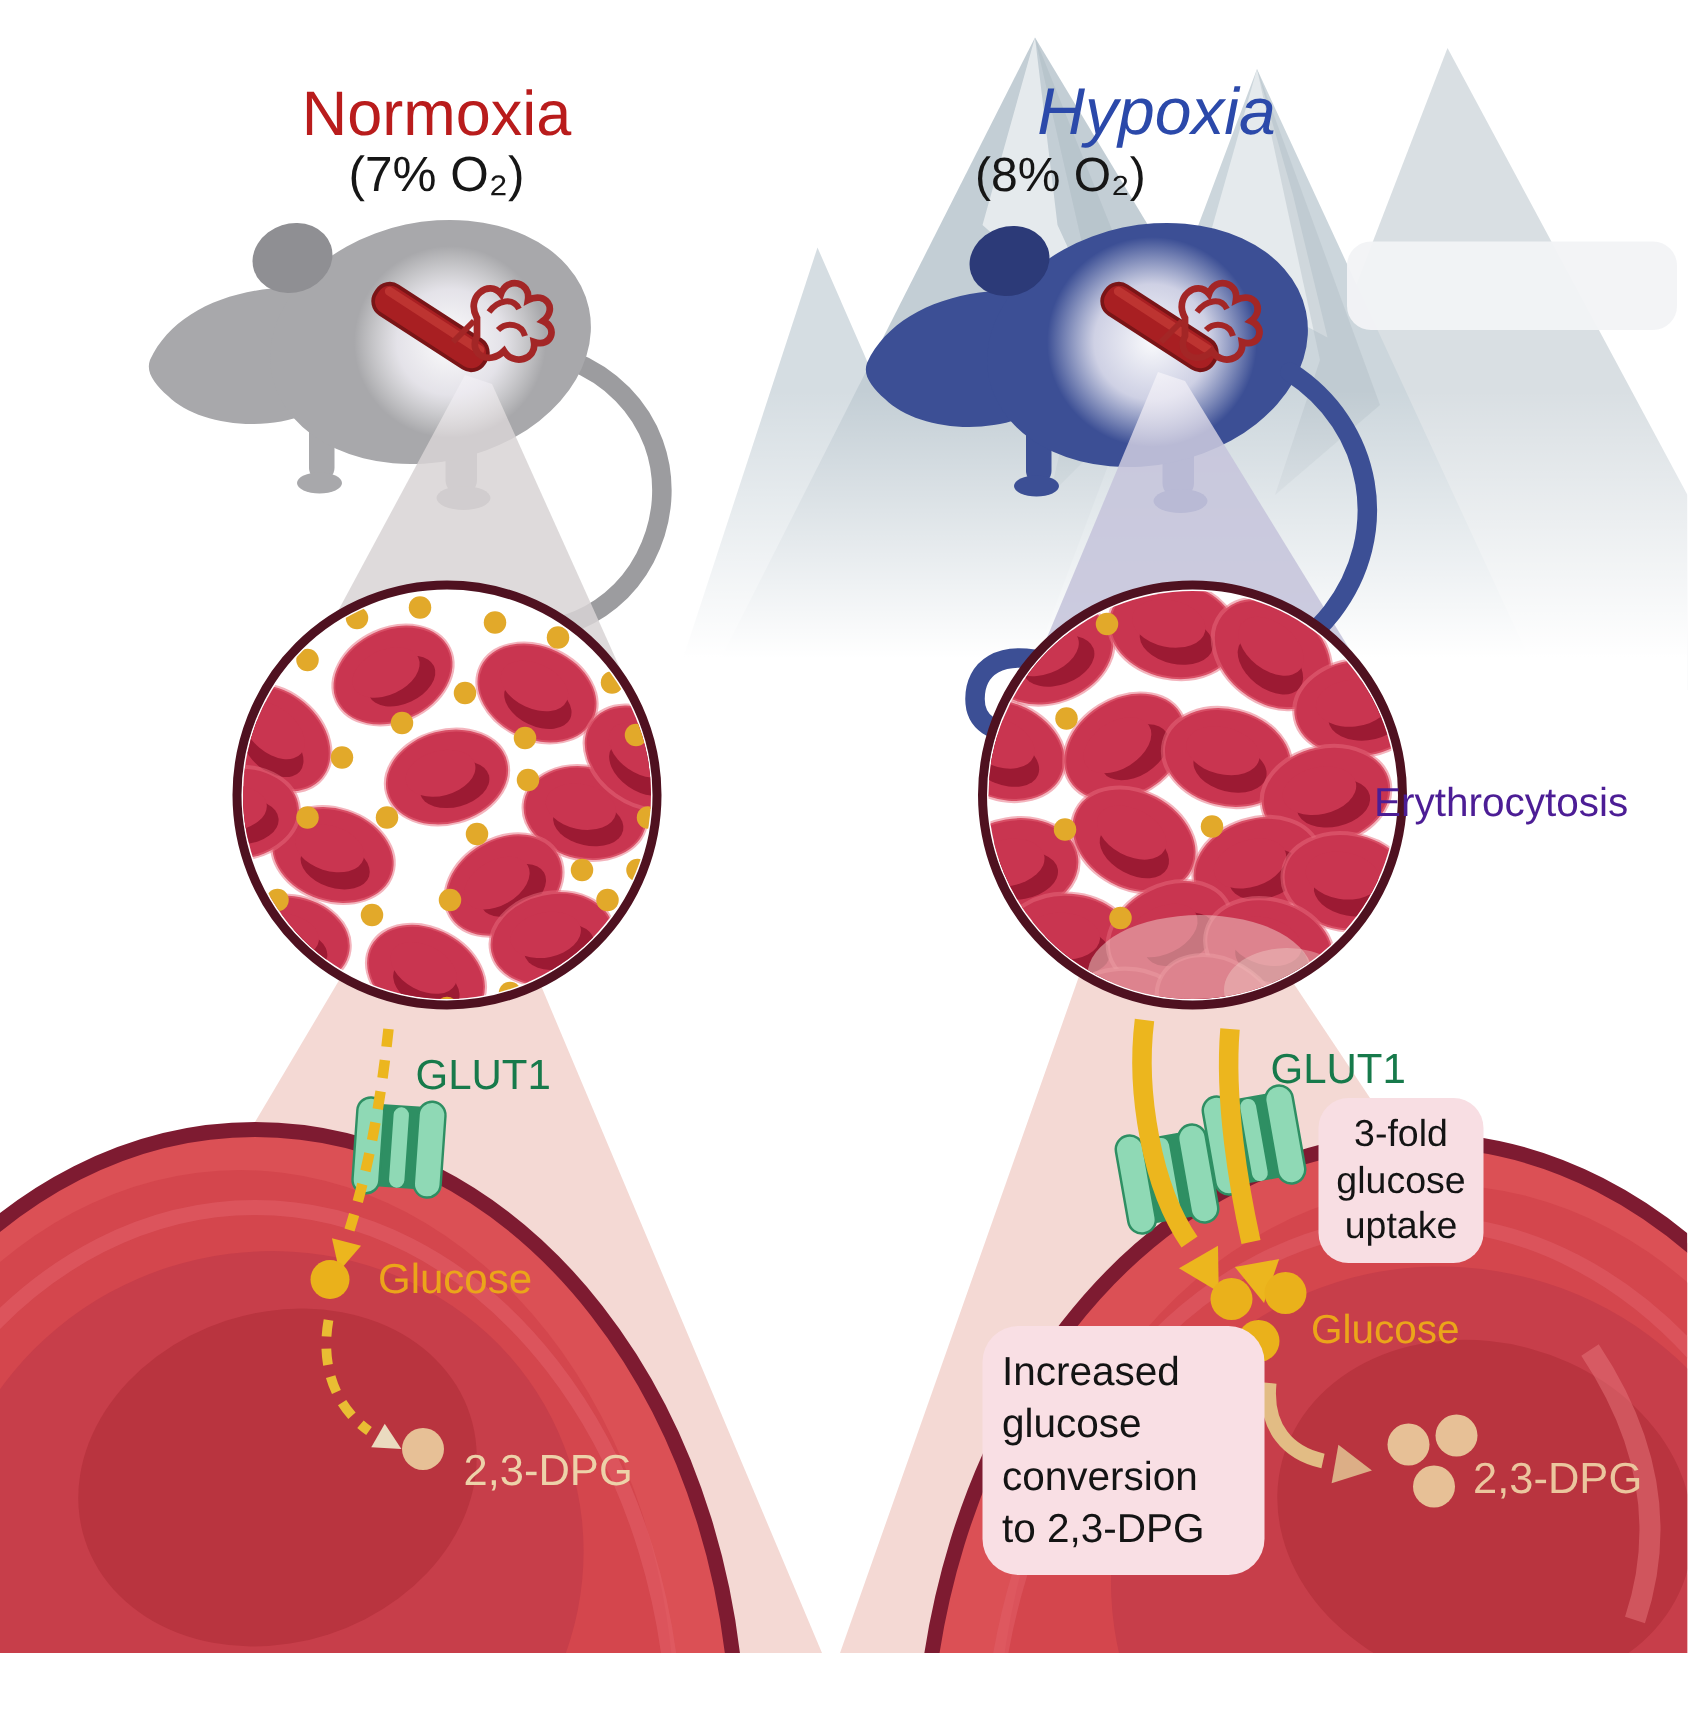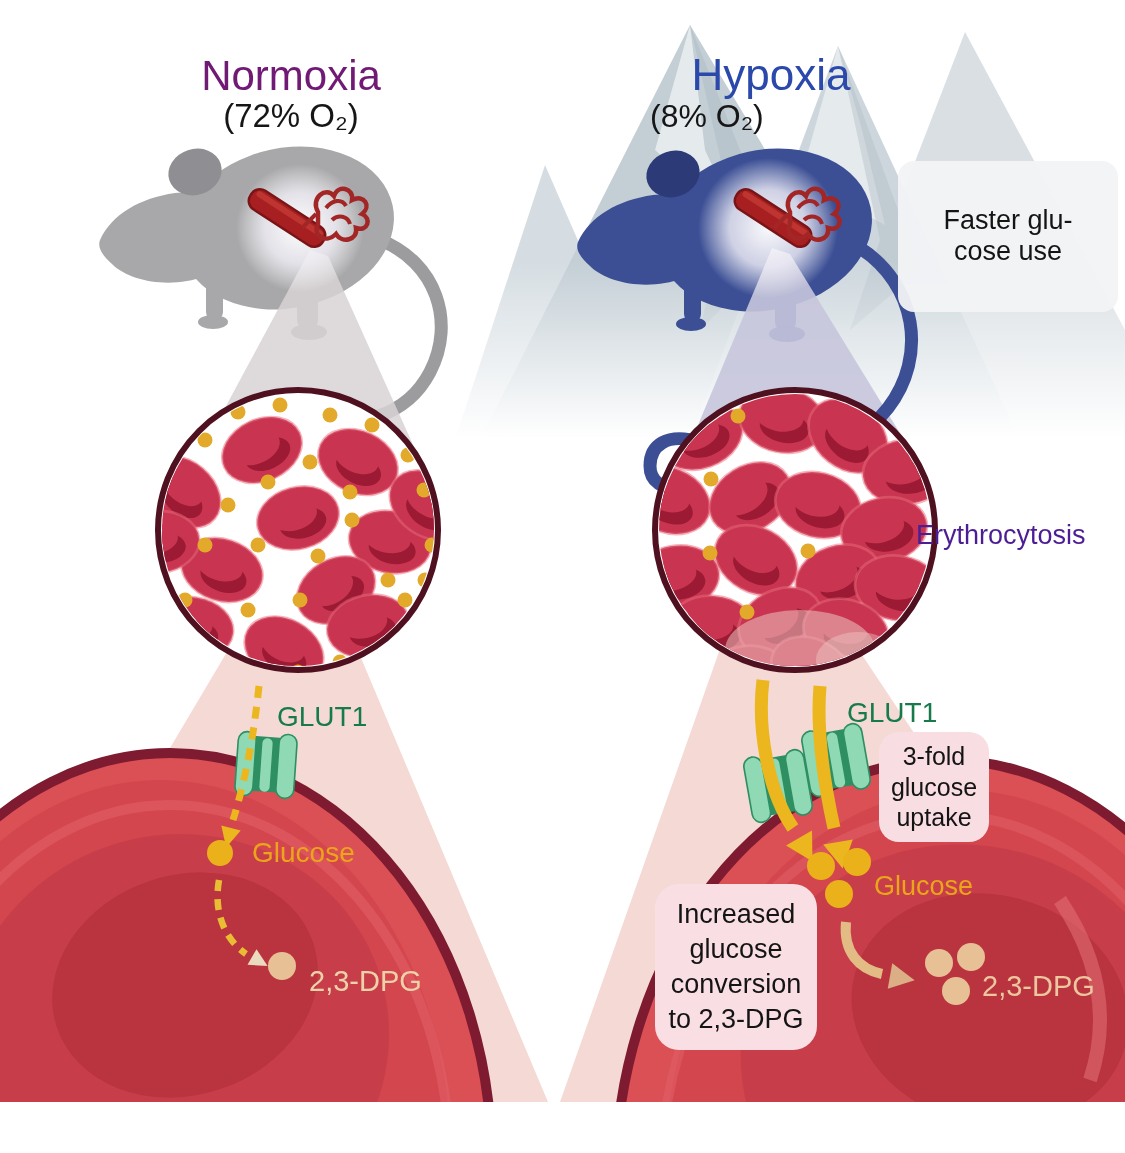--- a/index.html
+++ b/index.html
@@ -1,37 +1,37 @@
 <!DOCTYPE html>
 <html><head>
 <meta charset="utf-8">
 <style>
   html,body{margin:0;padding:0;background:#fff;}
   #canvas{position:relative;width:1125px;height:1153px;background:#fff;overflow:hidden;
           font-family:"Liberation Sans",sans-serif;}
   #art{position:absolute;left:0;top:0;}
   .lbl{position:absolute;white-space:pre-line;}
-  .t-normoxia{left:170px;top:52px;width:242px;text-align:center;font-size:42px;color:#701a75;}
+  .t-normoxia{left:170px;top:52px;width:242px;text-align:center;font-size:42px;color:#b91c1c;}
   .t-normoxia-o2{left:170px;top:97px;width:242px;text-align:center;font-size:33px;color:#161616;}
-  .t-hypoxia{left:650px;top:50px;width:242px;text-align:center;font-size:44px;color:#2b49aa;}
+  .t-hypoxia{left:650px;top:50px;width:242px;text-align:center;font-size:44px;color:#2b49aa;font-style:italic;}
   .t-hypoxia-o2{left:650px;top:98px;width:242px;font-size:32px;color:#161616;}
   .box-effects{left:898px;top:161px;width:212px;background:rgba(242,243,246,0.95);
      border-radius:16px;padding:13px 4px 15px;text-align:center;font-size:27px;color:#141414;line-height:1.14;}
   .box-effects .l1{margin-bottom:12px;}
   .t-erythro{left:916px;top:520px;font-size:27px;color:#4c1d95;}
   .t-glut1-left{left:277px;top:701px;font-size:28px;color:#177a4b;}
   .t-glut1-right{left:847px;top:697px;font-size:28px;color:#177a4b;}
   .t-glucose-left{left:252px;top:837px;font-size:28px;color:#eba51a;}
   .t-glucose-right{left:874px;top:871px;font-size:27px;color:#eba51a;}
   .t-dpg-left{left:309px;top:965px;font-size:29px;color:#edd2a9;}
   .t-dpg-right{left:982px;top:970px;font-size:29px;color:#ebc69e;}
   .box-uptake{left:879px;top:732px;width:110px;background:#f8dee3;border-radius:20px;
      text-align:center;font-size:25px;color:#141414;line-height:1.22;padding:9px 0;}
   .box-conversion{left:655px;top:884px;width:162px;background:#f9dfe4;border-radius:24px;
-     text-align:center;font-size:27px;color:#141414;line-height:1.3;padding:13px 0;}
+     font-size:27px;color:#141414;line-height:1.3;padding:13px 13px;}
   .t-credit{right:5px;top:1106px;font-size:27px;color:#111;}
 </style>
 </head>
 <body>
 
 <div id="canvas">
 <svg id="art" width="1125" height="1153" viewBox="0 0 1125 1153">
   <defs>
     <radialGradient id="vglow" cx="50%" cy="50%" r="50%">
       <stop offset="0%" stop-color="#ffffff" stop-opacity="0.97"></stop>
@@ -273,27 +273,25 @@
   <g fill="#e7c096">
     <circle cx="939" cy="963" r="14"></circle>
         <circle cx="971" cy="957" r="14"></circle>
         <circle cx="956" cy="991" r="14"></circle>
   </g>
 
   <rect x="0" y="1102" width="1125" height="51" fill="#ffffff"></rect>
 </svg>
 
   <div class="lbl t-normoxia">Normoxia</div>
-  <div class="lbl t-normoxia-o2">(72% O₂)</div>
+  <div class="lbl t-normoxia-o2">(7% O₂)</div>
   <div class="lbl t-hypoxia">Hypoxia</div>
   <div class="lbl t-hypoxia-o2">(8% O₂)</div>
 
   <div class="lbl box-effects">
-    <div>Faster glu-
-cose use</div>
   </div>
 
   <div class="lbl t-erythro">Erythrocytosis</div>
 
   <div class="lbl t-glut1-left">GLUT1</div>
   <div class="lbl t-glut1-right">GLUT1</div>
 
   <div class="lbl box-uptake">3-fold
 glucose
 uptake</div>

